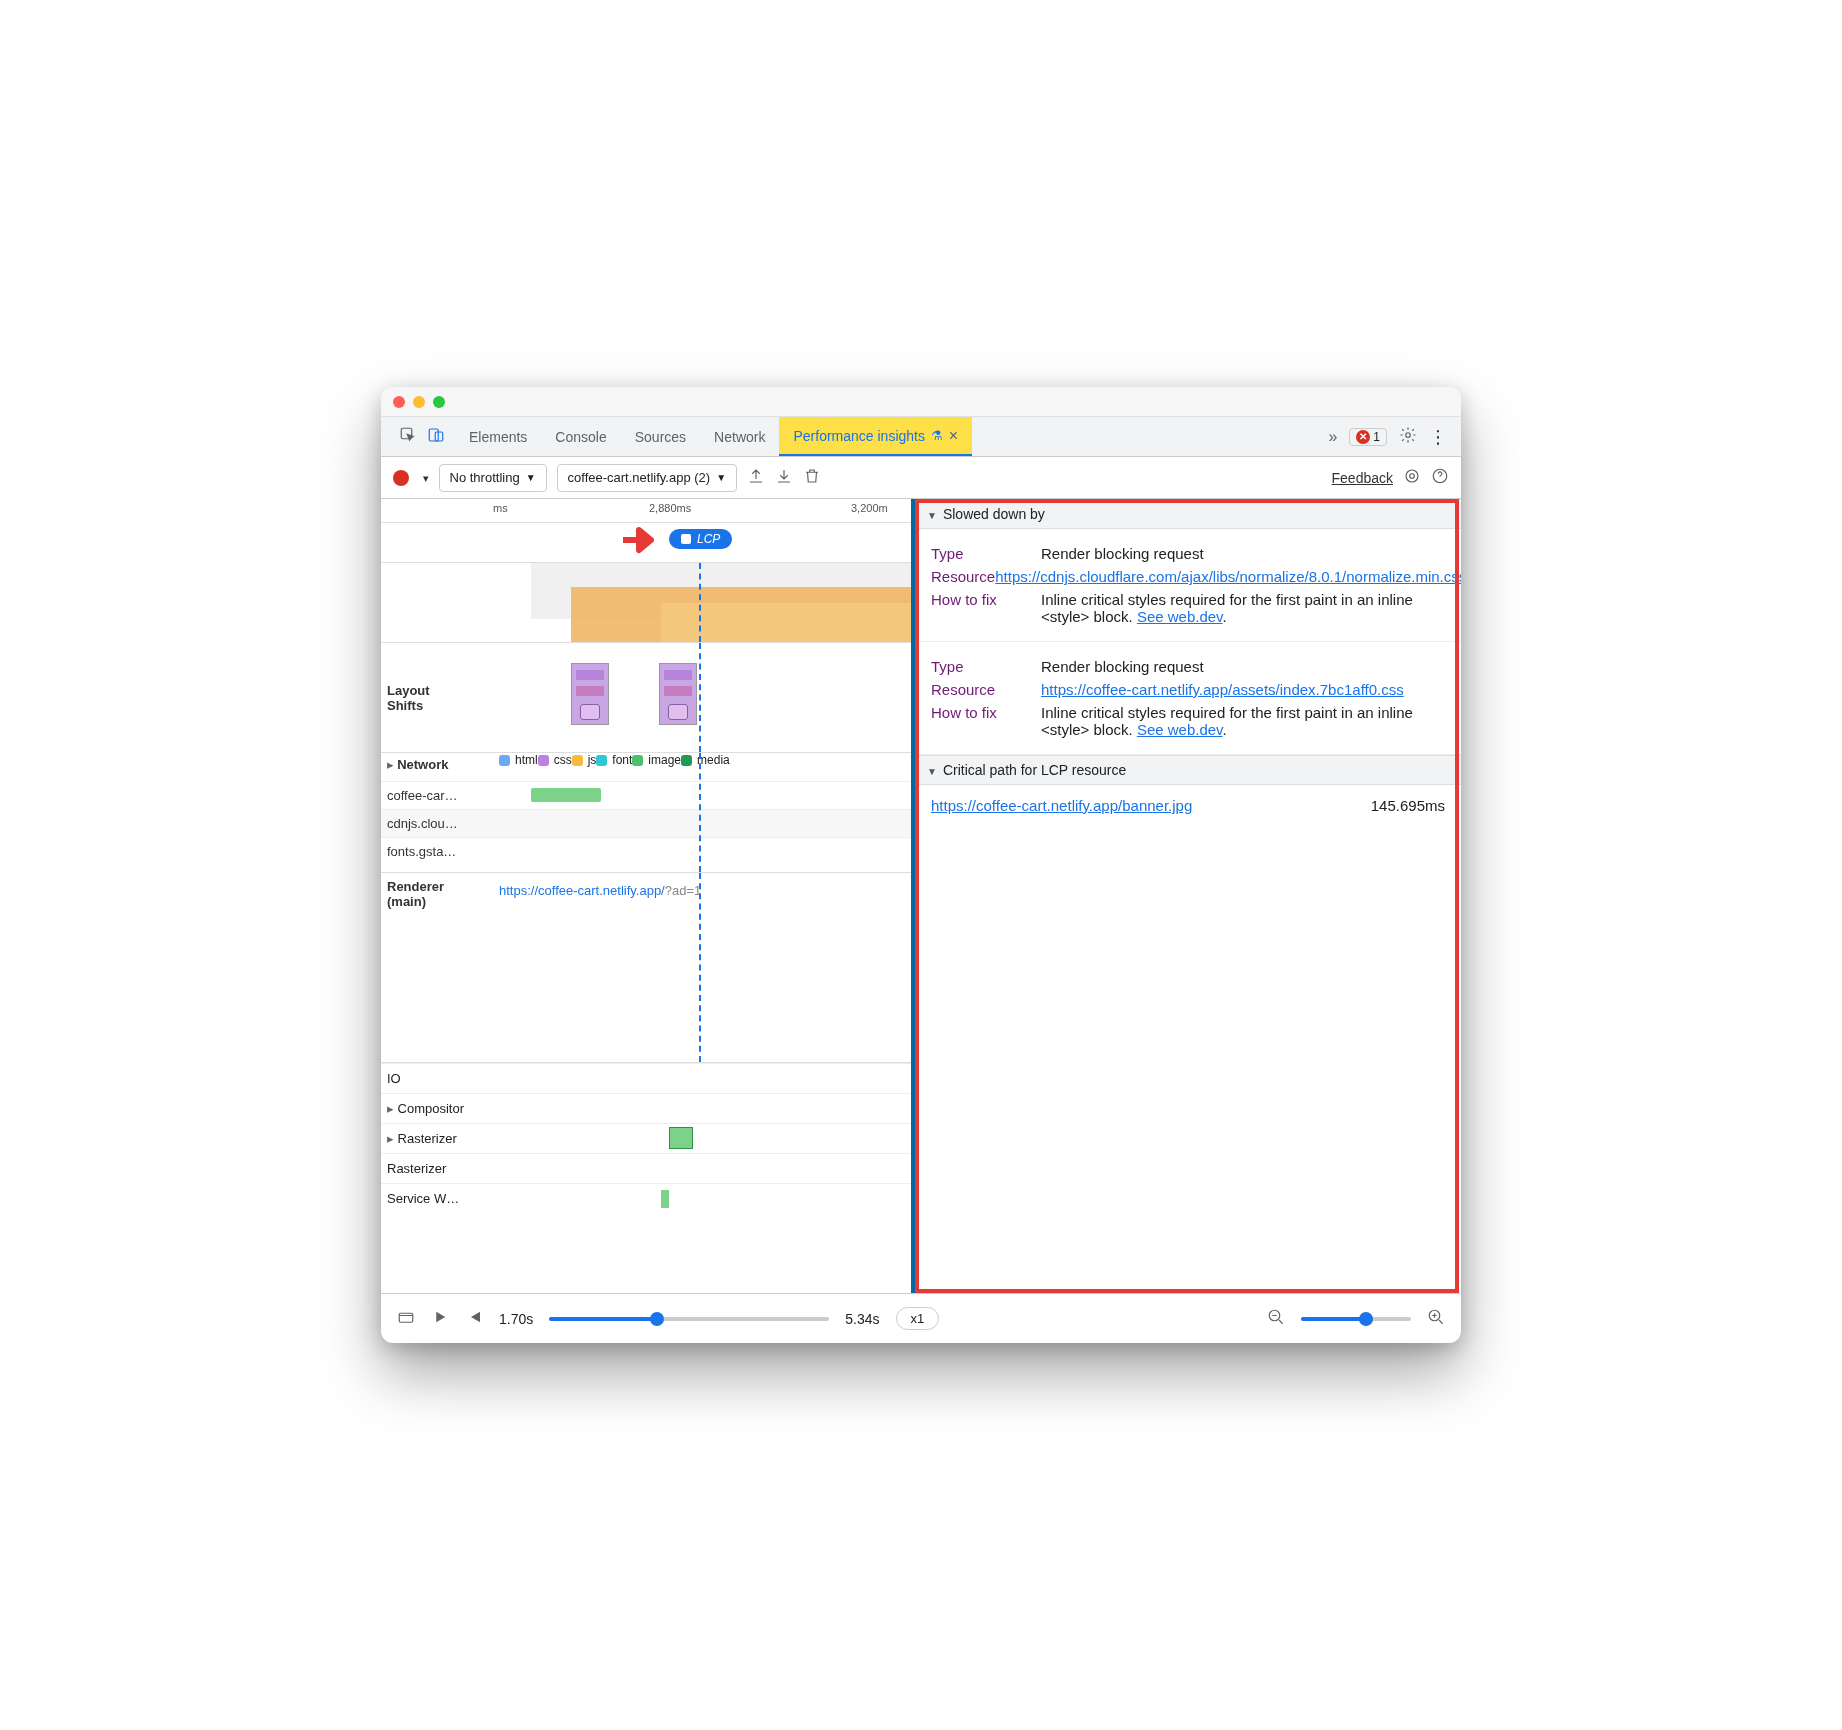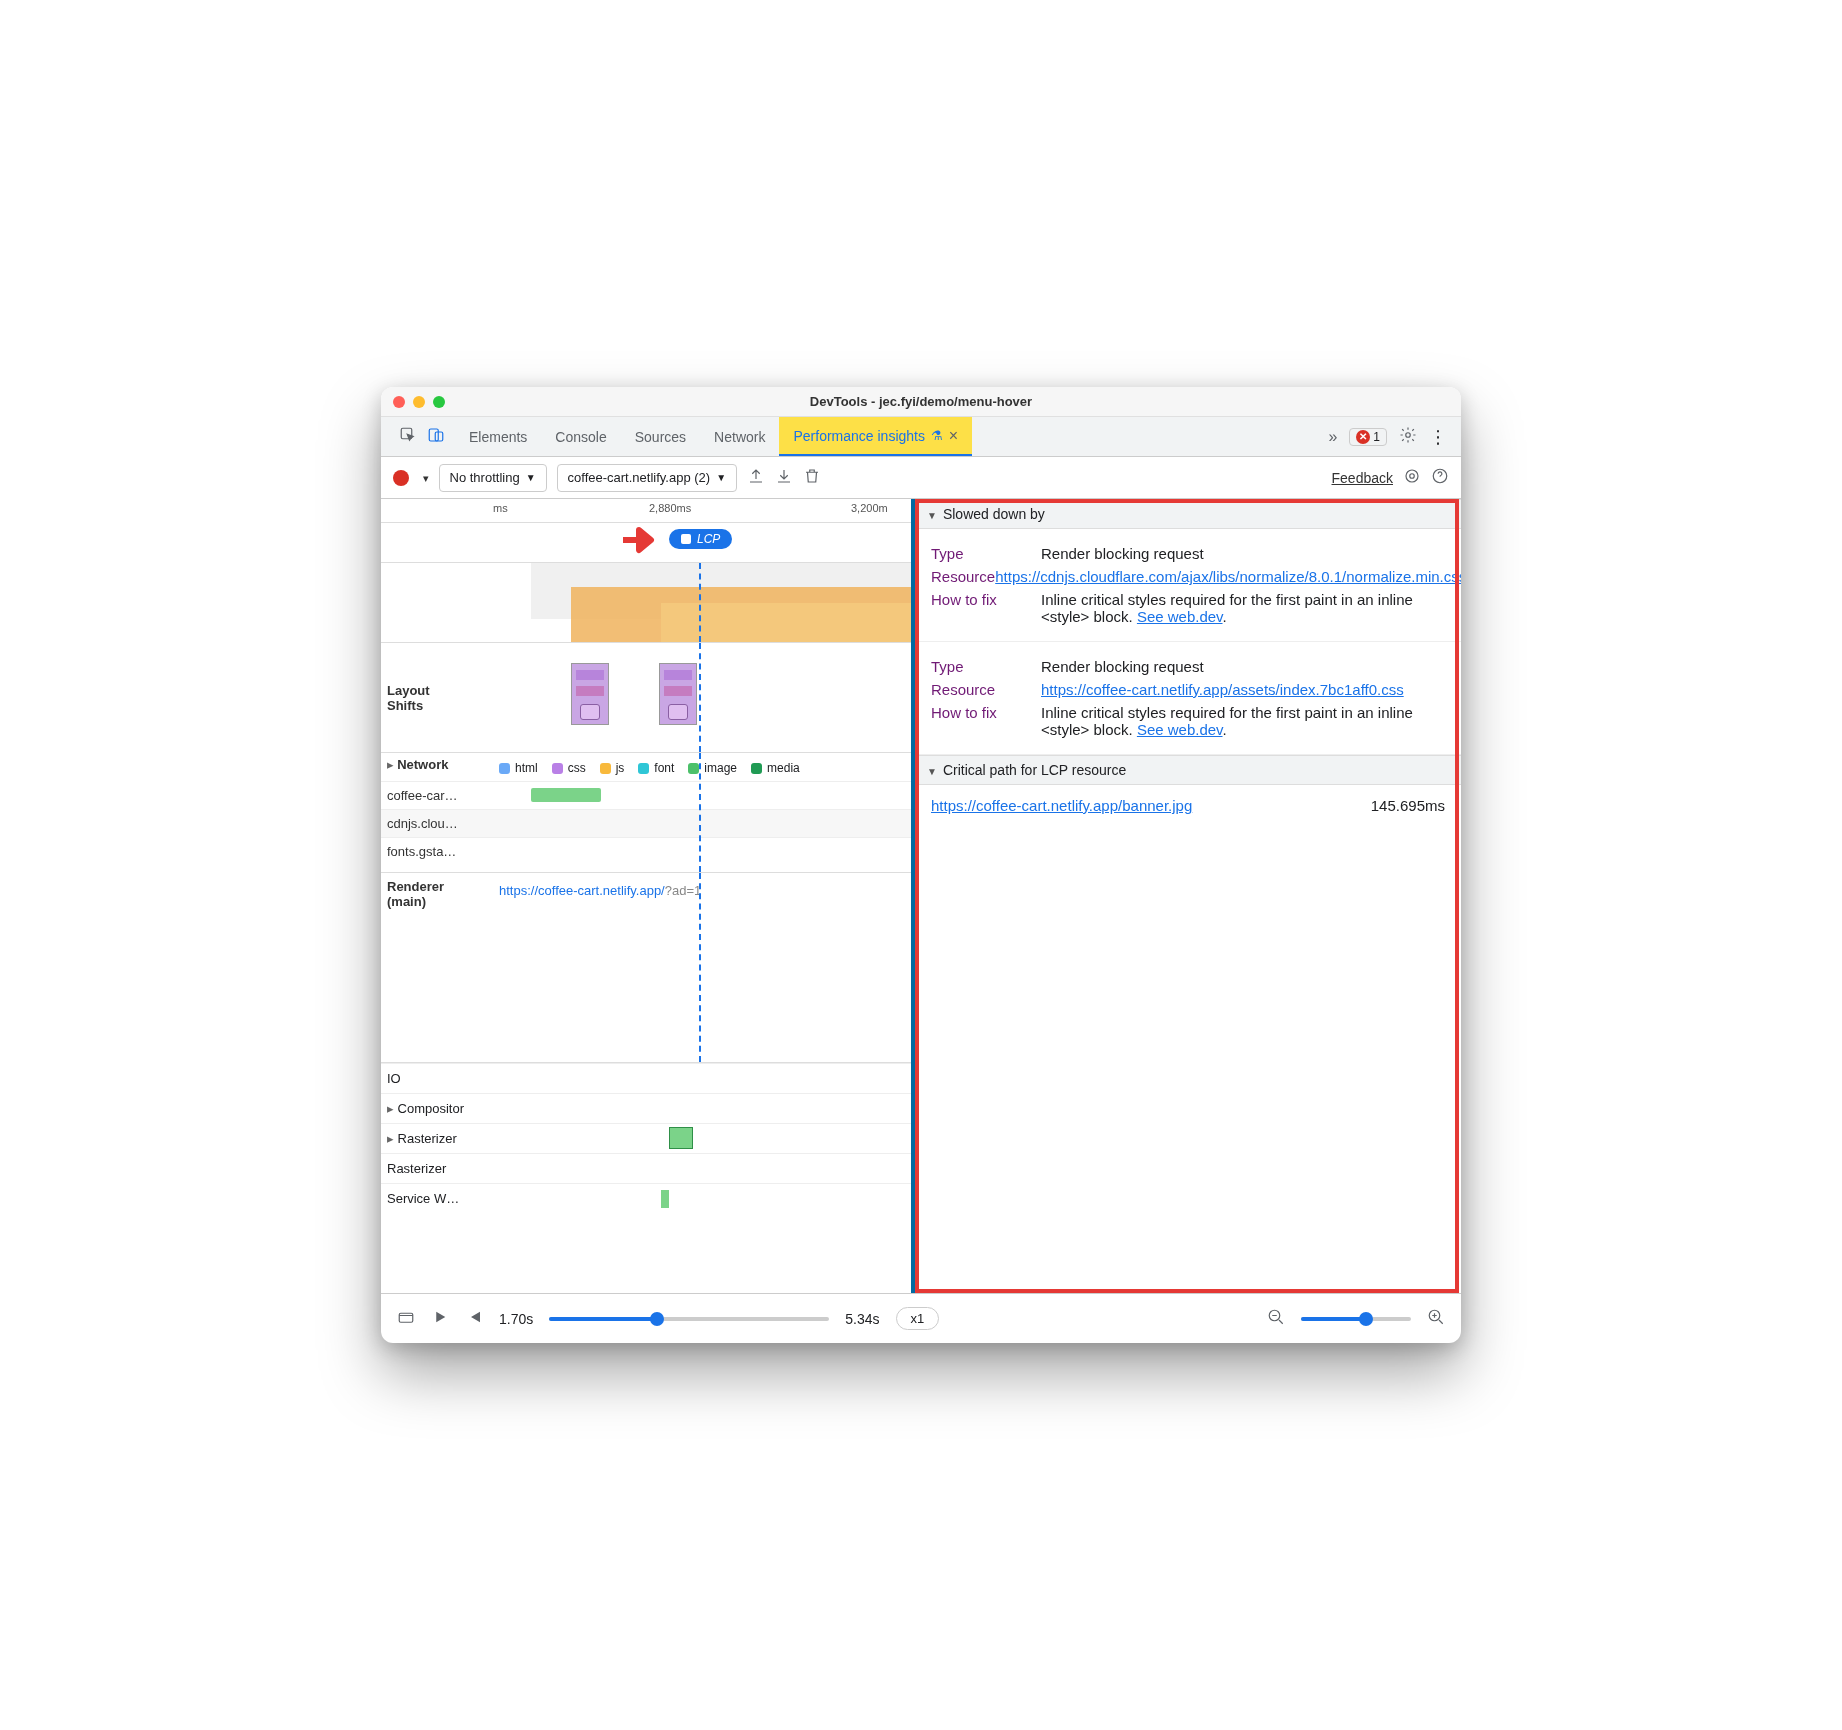--- a/index.html
+++ b/index.html
@@ -77,21 +77,21 @@
   .rowlabel { position: absolute; left: 6px; width: 100px; font-size: 13px; font-weight: 700; color: #333; }
   .section { border-bottom: 1px solid #ddd; position: relative; }
   .layoutshifts { height: 110px; }
   .layoutshifts .rowlabel { top: 40px; }
   .thumb { width: 38px; height: 62px; border: 1px solid #999; background: #c9a6e4; position: absolute; top: 20px; }
   .thumb .stripe { position: absolute; left: 4px; top: 6px; width: 28px; height: 10px; background: #b784db; }
   .thumb .stripe2 { top: 22px; background:#c57cc0; }
   .thumb .cup { position:absolute; bottom:4px; left:8px; width:20px; height:16px; background:#e0bff0; border:1px solid #8a5fa3; border-radius:3px;}
   .network { height: 120px; }
   .network .rowlabel { top: 4px; }
-  .legend { position: absolute; left: 118px; top: 8px; display: flex; gap: 14px; font-size: 12px; align-items: center; flex-wrap: wrap; }
+  .legend { position: absolute; left: 118px; top: 0; display: flex; font-size: 12px; align-items: center; flex-wrap: wrap; }
   .lg { display: flex; align-items: center; gap: 5px; }
   .sw { width: 11px; height: 11px; border-radius: 3px; }
   .nwrow { height: 28px; display: flex; align-items: center; font-size: 13px; color: #333; padding-left: 6px; border-top: 1px solid #eee; }
   .renderer { height: 190px; }
   .renderer .rowlabel { top: 6px; }
   .renderer .url { position: absolute; left: 118px; top: 10px; color: #1a73e8; font-size: 13px; }
   .renderer .url .grey { color: #888; }
   .thinrow { height: 30px; border-top: 1px solid #eee; padding-left: 6px; display: flex; align-items: center; font-size: 13px; position: relative; }
   .thinrow .tri::before { content: "▸"; margin-right: 4px; color: #666; }
   .tick { position: absolute; top: 0; bottom: 0; border-left: 2px dashed #1a73e8; }
@@ -130,21 +130,20 @@
 <body>
 
 <div class="window">
 
   <div class="titlebar">
     <div class="traffic">
       <div class="dot red"></div>
       <div class="dot yellow"></div>
       <div class="dot green"></div>
     </div>
-    <div class="title">DevTools - jec.fyi/demo/menu-hover</div>
   </div>
 
   <div class="tabstrip">
     <div class="tab-tools-left">
       <span><svg class="ic" viewBox="0 0 24 24">
             <rect x="3" y="3" width="14" height="14" rx="2"></rect>
             <path d="M11 11 l8 3 -3 2 -2 3 z" fill="#5f6368"></path>
           </svg></span>
       <span><svg class="ic" viewBox="0 0 24 24" style="stroke:#1a73e8">
             <rect x="3" y="4" width="12" height="16" rx="2"></rect>

